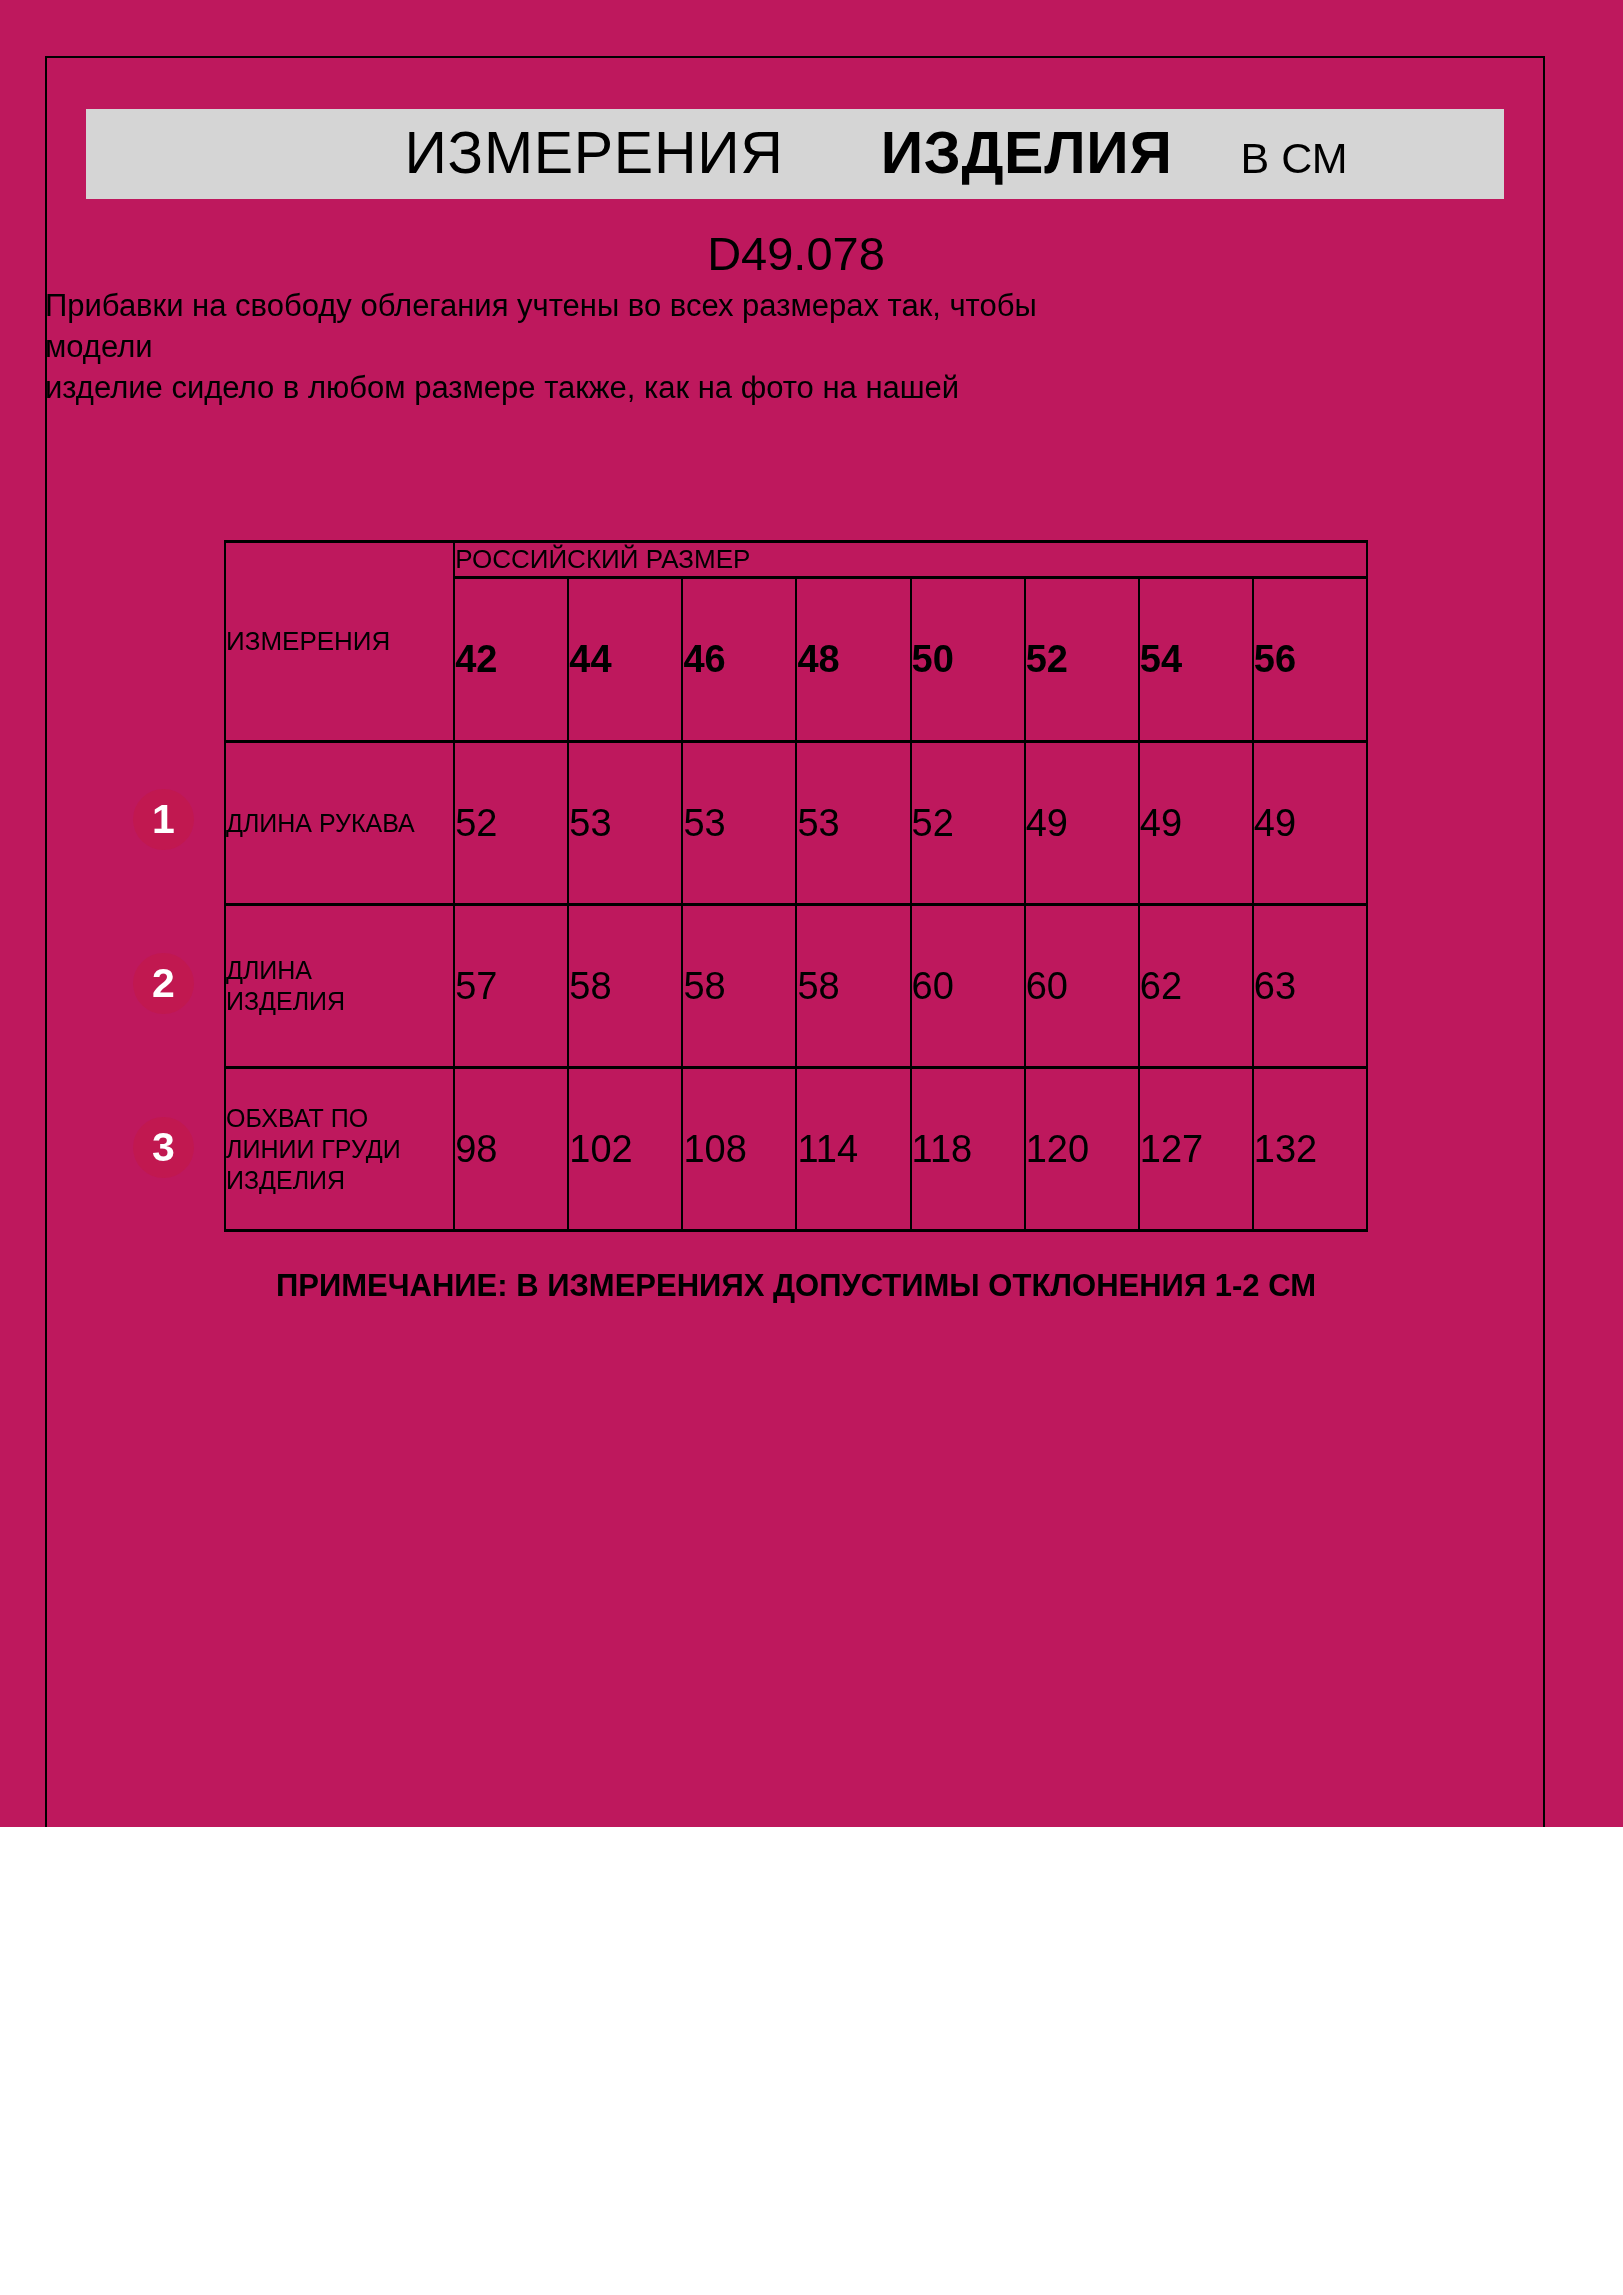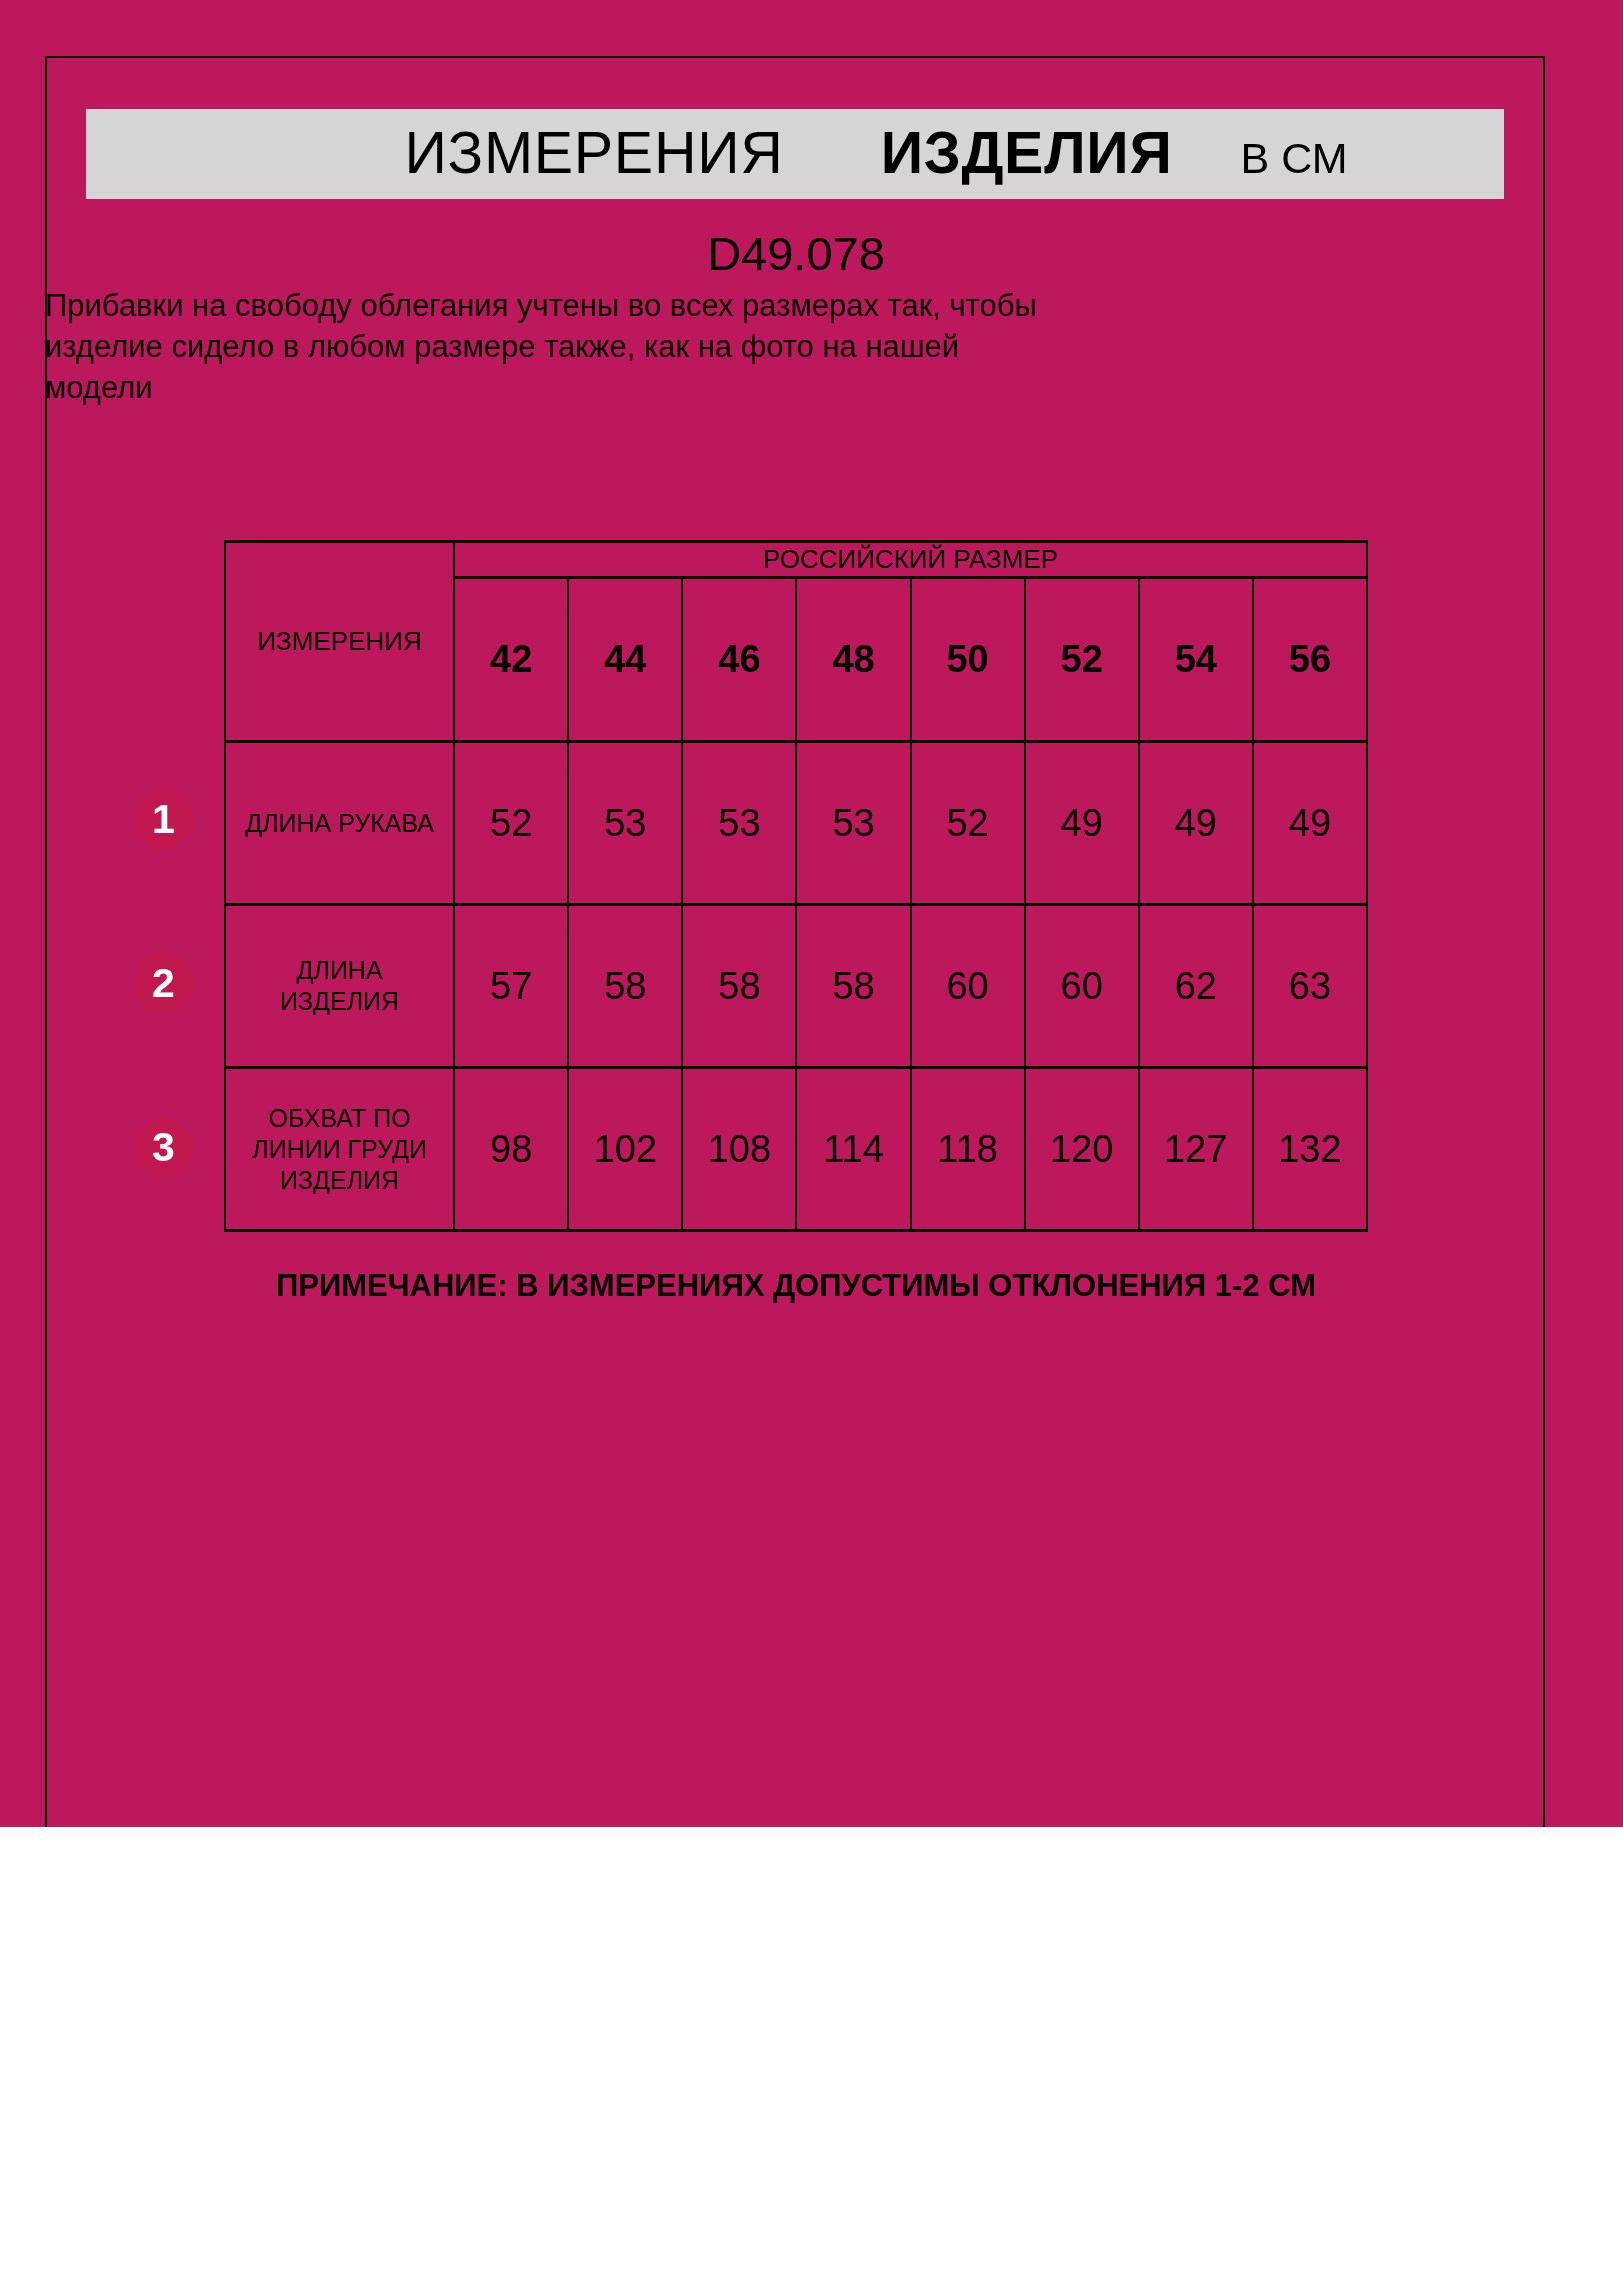--- a/index.html
+++ b/index.html
@@ -45,21 +45,21 @@
     position:absolute;left:224px;top:540px;
     width:1144px;
     border-collapse:collapse;table-layout:fixed;
     border-top:3.3px solid #000;
     border-bottom:3.3px solid #000;
     border-left:2px solid #000;
     border-right:2px solid #000;
   }
   table.size-table td{
     border:2px solid #000;
-    text-align:center;vertical-align:middle;
+    text-align:left;vertical-align:middle;
     padding:0;
   }
   tr.band-row td{height:33px;font-size:26px;border-bottom:3.3px solid #000;}
   tr.sizes-row td{height:161px;font-size:38px;font-weight:bold;border-bottom:3.3px solid #000;}
   tr.data-row td{height:160px;border-bottom:3.3px solid #000;}
   td.measure-head{font-size:26px;}
   td.row-label{font-size:25px;line-height:31px;margin-left:35px;}
   td.value-cell{font-size:38px;}
   
   .num-circle{
@@ -89,22 +89,22 @@
       <span class="title-main">ИЗМЕРЕНИЯ</span>
       <span class="title-bold">ИЗДЕЛИЯ</span>
       <span class="title-units">В СМ</span>
     </div>
   </div>
 
   <div class="model-code">D49.078</div>
 
   <div class="intro">
     <div>Прибавки на свободу облегания учтены во всех размерах так, чтобы</div>
+    <div>модели</div>
     <div>изделие сидело в любом размере также, как на фото на нашей</div>
-    <div>модели</div>
   </div>
 
   <table class="size-table">
     <colgroup>
       <col style="width:229px">
       <col style="width:114px">
         <col style="width:114px">
         <col style="width:114px">
         <col style="width:114px">
       <col style="width:114px">

